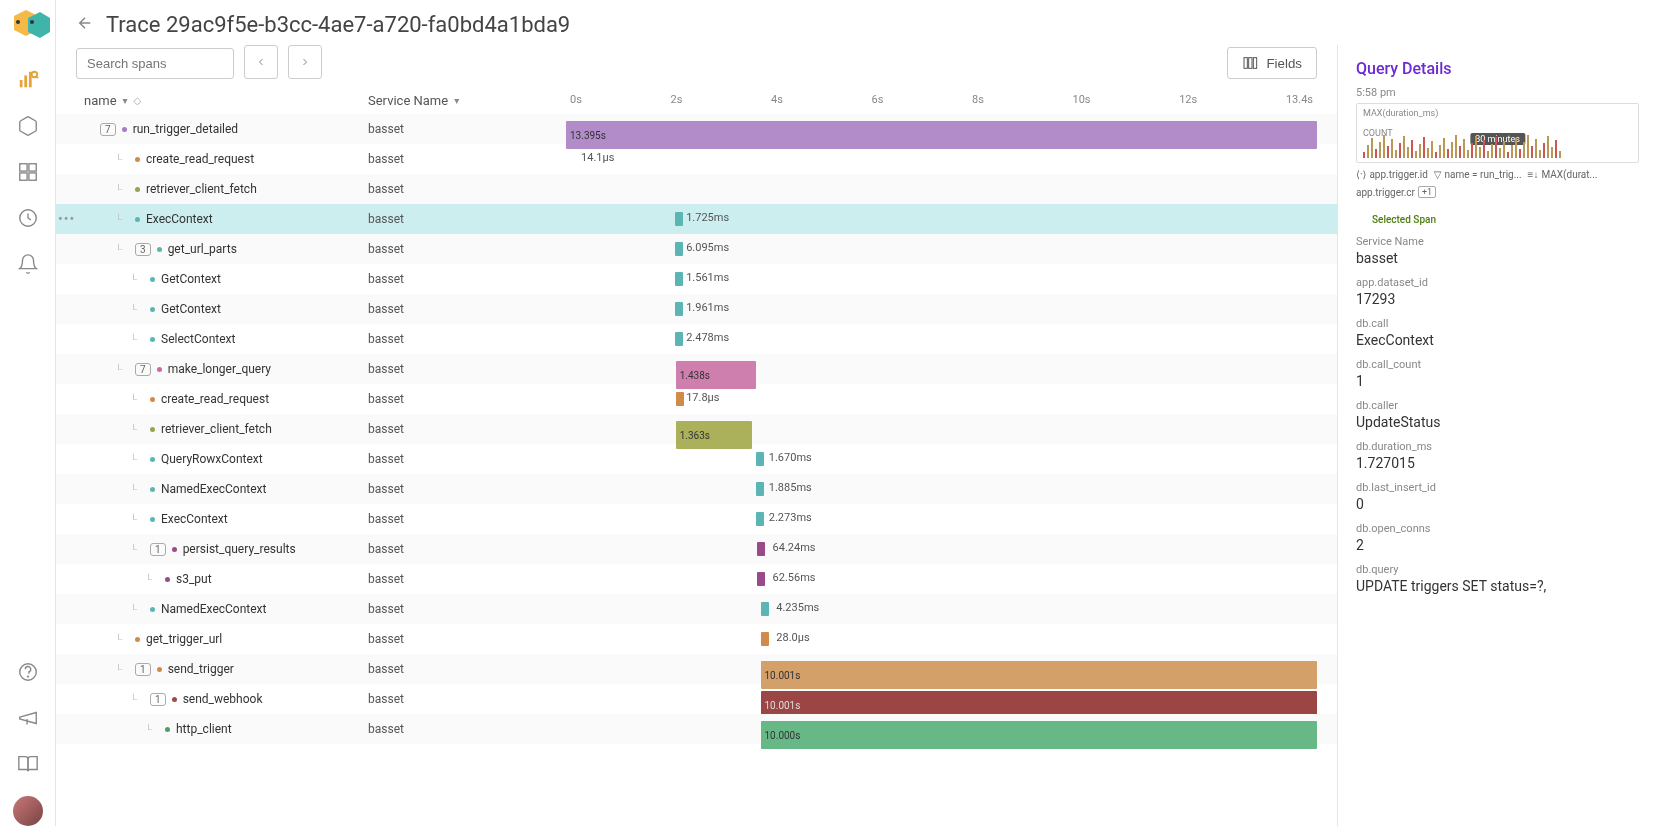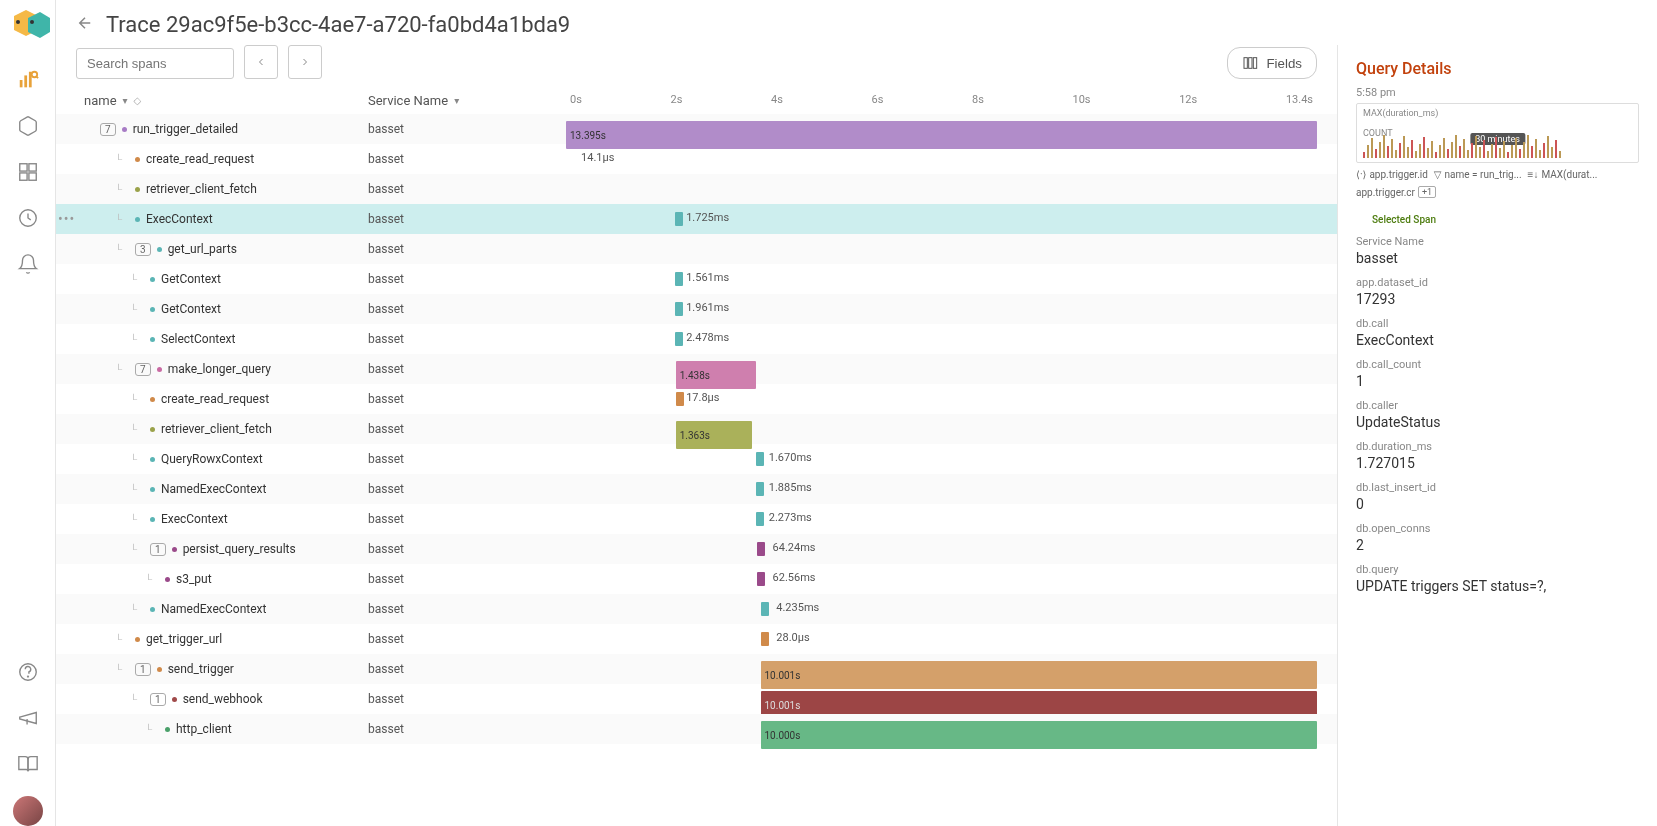--- a/index.html
+++ b/index.html
@@ -12,21 +12,21 @@
 .sidebar-spacer { flex: 1; }
 .avatar { width: 30px; height: 30px; border-radius: 50%; background: linear-gradient(135deg,#c77,#744); }
 .main { flex: 1; display: flex; flex-direction: column; overflow: hidden; }
 .header { display: flex; align-items: center; padding: 12px 20px 8px 20px; gap: 12px; }
 .back-btn { color: #888; cursor: pointer; }
 .page-title { font-size: 22px; font-weight: 400; color: #444; }
 .toolbar { display: flex; align-items: flex-end; padding: 0 20px 10px 20px; gap: 10px; }
 .search-input { width: 158px; padding: 7px 10px; border: 1px solid #ccc; border-radius: 3px; font-size: 13px; }
 .nav-btn { width: 34px; height: 34px; border: 1px solid #ccc; border-radius: 3px; background: #fff; display: flex; align-items: center; justify-content: center; color: #888; cursor: pointer; }
 .toolbar-spacer { flex: 1; }
-.fields-btn { display: flex; align-items: center; gap: 8px; padding: 7px 14px; border: 1px solid #ccc; border-radius: 13px; background: #fff; color: #555; cursor: pointer; }
+.fields-btn { display: flex; align-items: center; gap: 8px; padding: 7px 14px; border: 1px solid #ccc; border-radius: 3px; background: #fff; color: #555; cursor: pointer; }
 .columns-header { display: flex; padding: 4px 20px 6px 20px; font-size: 13px; color: #555; }
 .col-name { width: 292px; padding-left: 8px; display: flex; align-items: center; gap: 6px; }
 .col-service { width: 198px; display: flex; align-items: center; gap: 6px; }
 .col-timeline { flex: 1; position: relative; }
 .timeline-ticks { display: flex; justify-content: space-between; font-size: 11px; color: #888; padding: 0 4px; }
 .rows { flex: 1; overflow-y: auto; }
 .row { display: flex; align-items: center; height: 30px; padding: 0 20px; }
 .row:nth-child(odd) { background: #fafafa; }
 .row.selected { background: #cdeeee; }
 .row-name-col { width: 292px; display: flex; align-items: center; gap: 6px; font-size: 12px; color: #333; }
@@ -34,21 +34,21 @@
 .tree-connector { color: #bbb; font-size: 10px; width: 14px; display: inline-block; }
 .count-badge { border: 1px solid #aaa; border-radius: 3px; font-size: 10px; padding: 0 4px; color: #666; min-width: 14px; text-align: center; }
 .dot { width: 5px; height: 5px; border-radius: 50%; display: inline-block; }
 .row-service-col { width: 198px; font-size: 12px; color: #555; }
 .row-timeline-col { flex: 1; position: relative; height: 18px; }
 .bar { position: absolute; height: 28px; top: 1px; border-radius: 1px; display: flex; align-items: center; padding: 0 4px; font-size: 10px; color: #333; }
 .bar.thin { height: 14px; top: 2px; }
 .duration-label { position: absolute; font-size: 11px; color: #555; top: 1px; white-space: nowrap; }
 .row-more { position: absolute; left: 2px; color: #999; font-size: 14px; letter-spacing: 1px; }
 .right-panel { width: 320px; border-left: 1px solid #e5e5e5; padding: 14px 18px; overflow-y: auto; background: #fff; }
-.panel-title { font-size: 16px; font-weight: 500; color: #c2410c; margin-bottom: 8px; }
+.panel-title { font-size: 16px; font-weight: 500; color: #6d28d9; margin-bottom: 8px; }
 .timestamp-small { font-size: 11px; color: #888; margin-bottom: 4px; }
 .mini-chart { border: 1px solid #ddd; border-radius: 2px; height: 60px; width: 100%; position: relative; padding: 4px 6px; margin-bottom: 6px; }
 .mini-chart-label { font-size: 9px; color: #888; }
 .mini-chart-badge { position: absolute; right: 50%; top: 50%; transform: translateX(50%); background: #555; color: #fff; font-size: 9px; padding: 1px 5px; border-radius: 2px; }
 .mini-spikes { position: absolute; bottom: 4px; left: 6px; right: 6px; height: 24px; display: flex; align-items: flex-end; gap: 2px; }
 .spike { width: 2px; background: #b95; }
 .spike.red { background: #c55; }
 .filter-pills { display: flex; flex-wrap: wrap; gap: 6px; font-size: 10px; color: #666; margin-bottom: 16px; }
 .pill { display: flex; align-items: center; gap: 3px; }
 .pill-box { border: 1px solid #aaa; padding: 0 3px; border-radius: 2px; font-size: 9px; }
@@ -243,20 +243,24 @@
             </div>
             <div class="row" style="position: relative;">
               <div class="row-name-col">
                 <span class="indent" style="width: 33px;"></span>
                 <span class="tree-connector">└</span>
                 <span class="count-badge">3</span>
                 <span class="dot" style="background: rgb(91, 181, 181);"></span>
                 <span>get_url_parts</span>
               </div>
               <div class="row-service-col">basset</div>
+              <div class="row-timeline-col">
+                <div class="bar thin" style="left: 14.5%; width: 0.3%; background: rgb(91, 181, 181);"></div>
+                <div class="duration-label" style="left: 16%;">6.095ms</div>
+              </div>
             </div>
             <div class="row" style="position: relative;">
               <div class="row-name-col">
                 <span class="indent" style="width: 48px;"></span>
                 <span class="tree-connector">└</span>
                 <span class="dot" style="background: rgb(91, 181, 181);"></span>
                 <span>GetContext</span>
               </div>
               <div class="row-service-col">basset</div>
               <div class="row-timeline-col">

